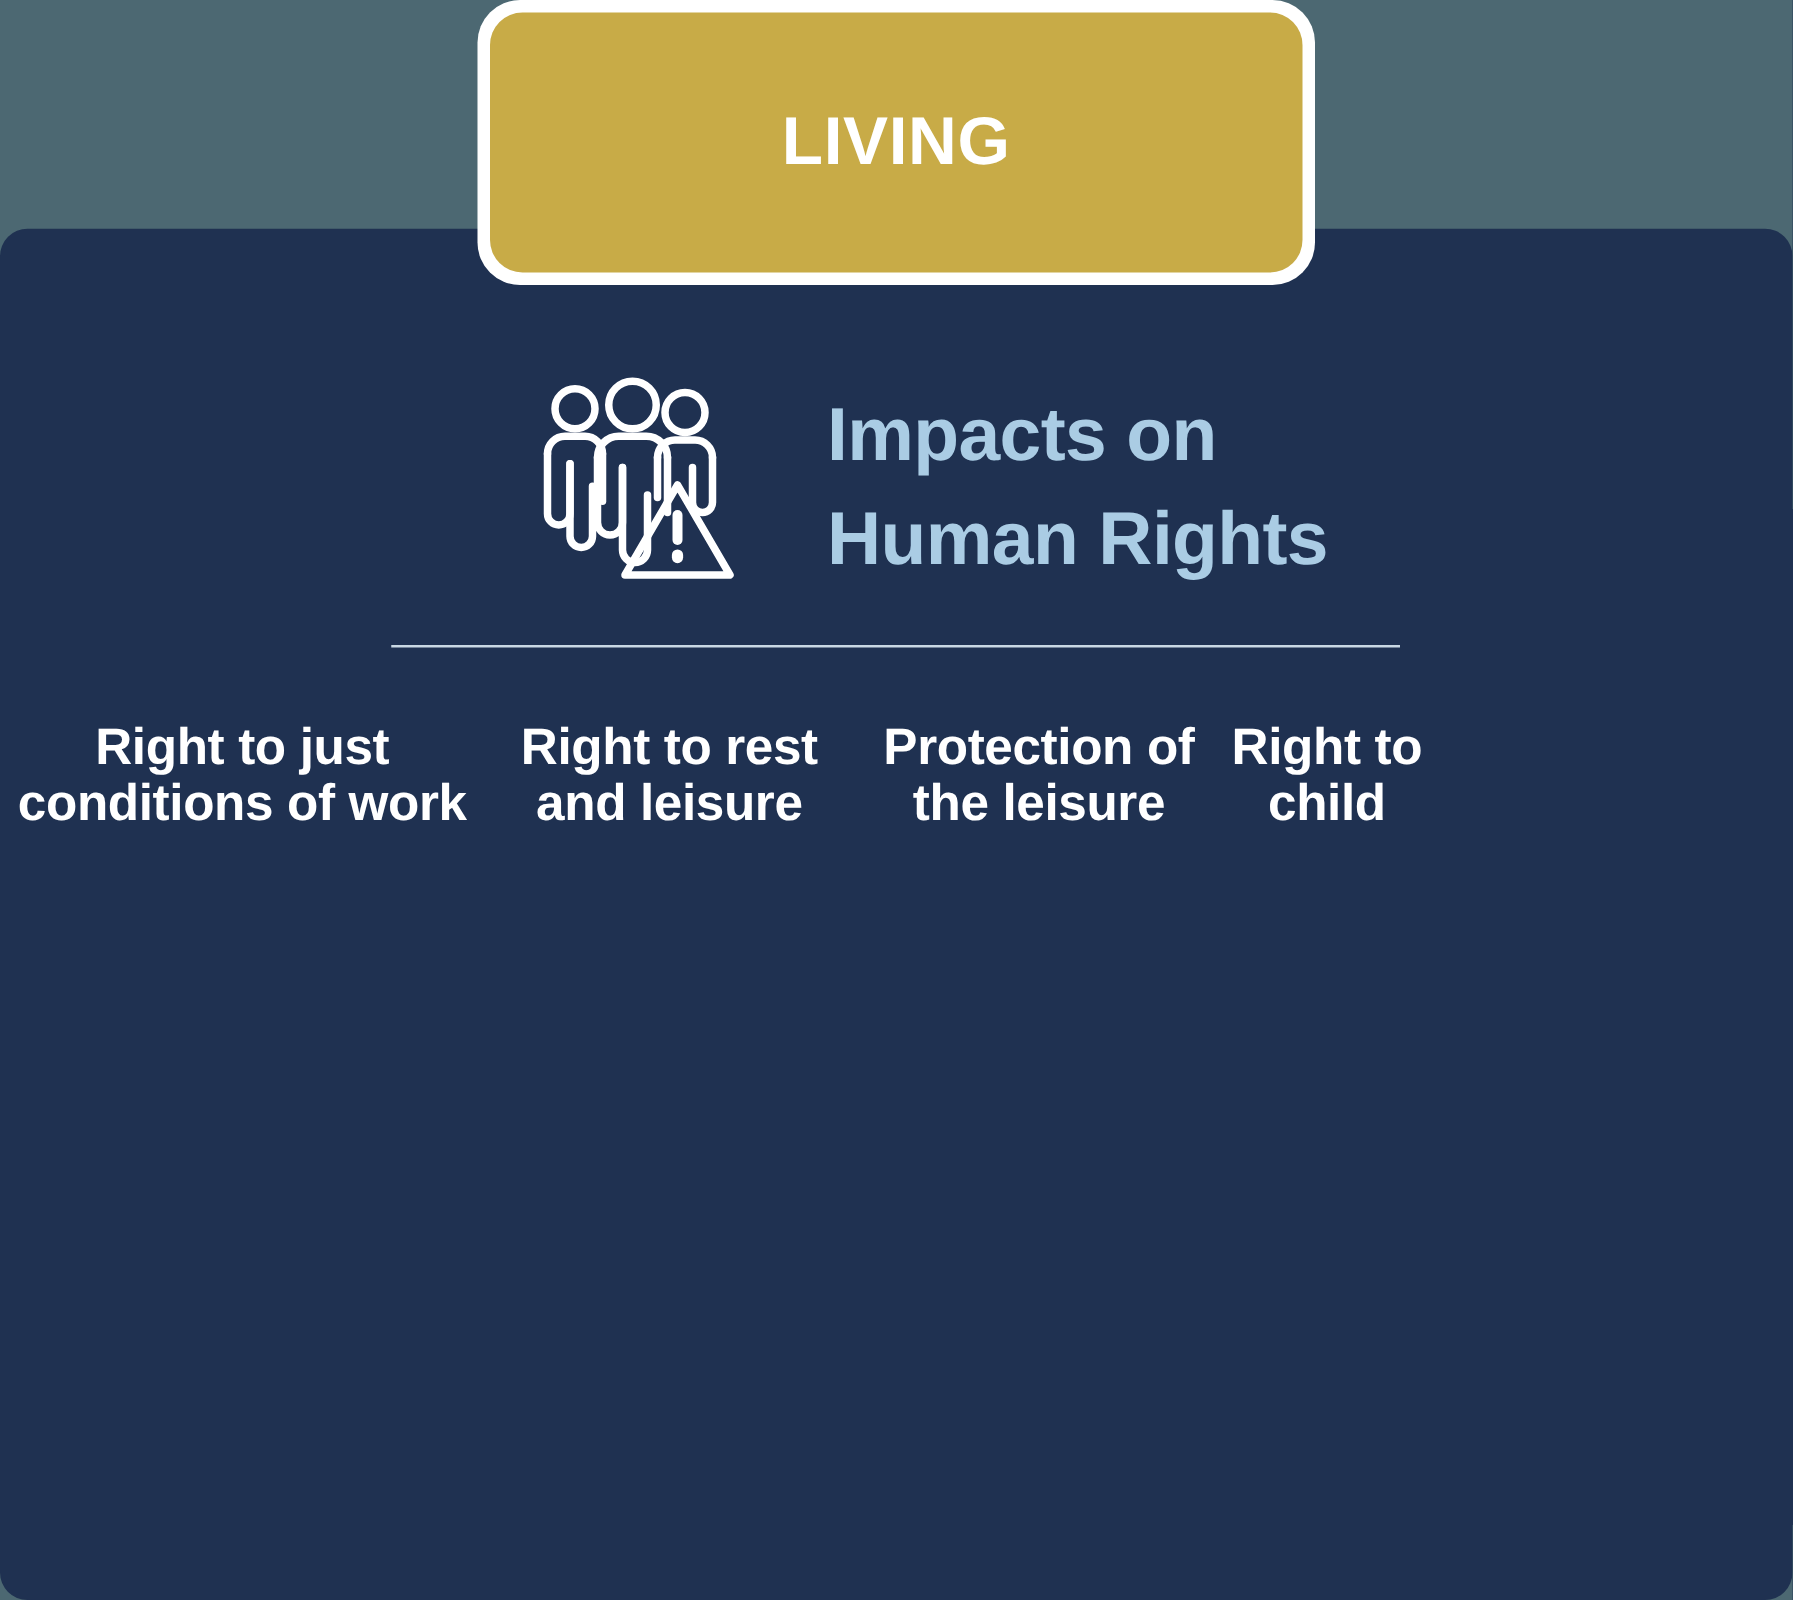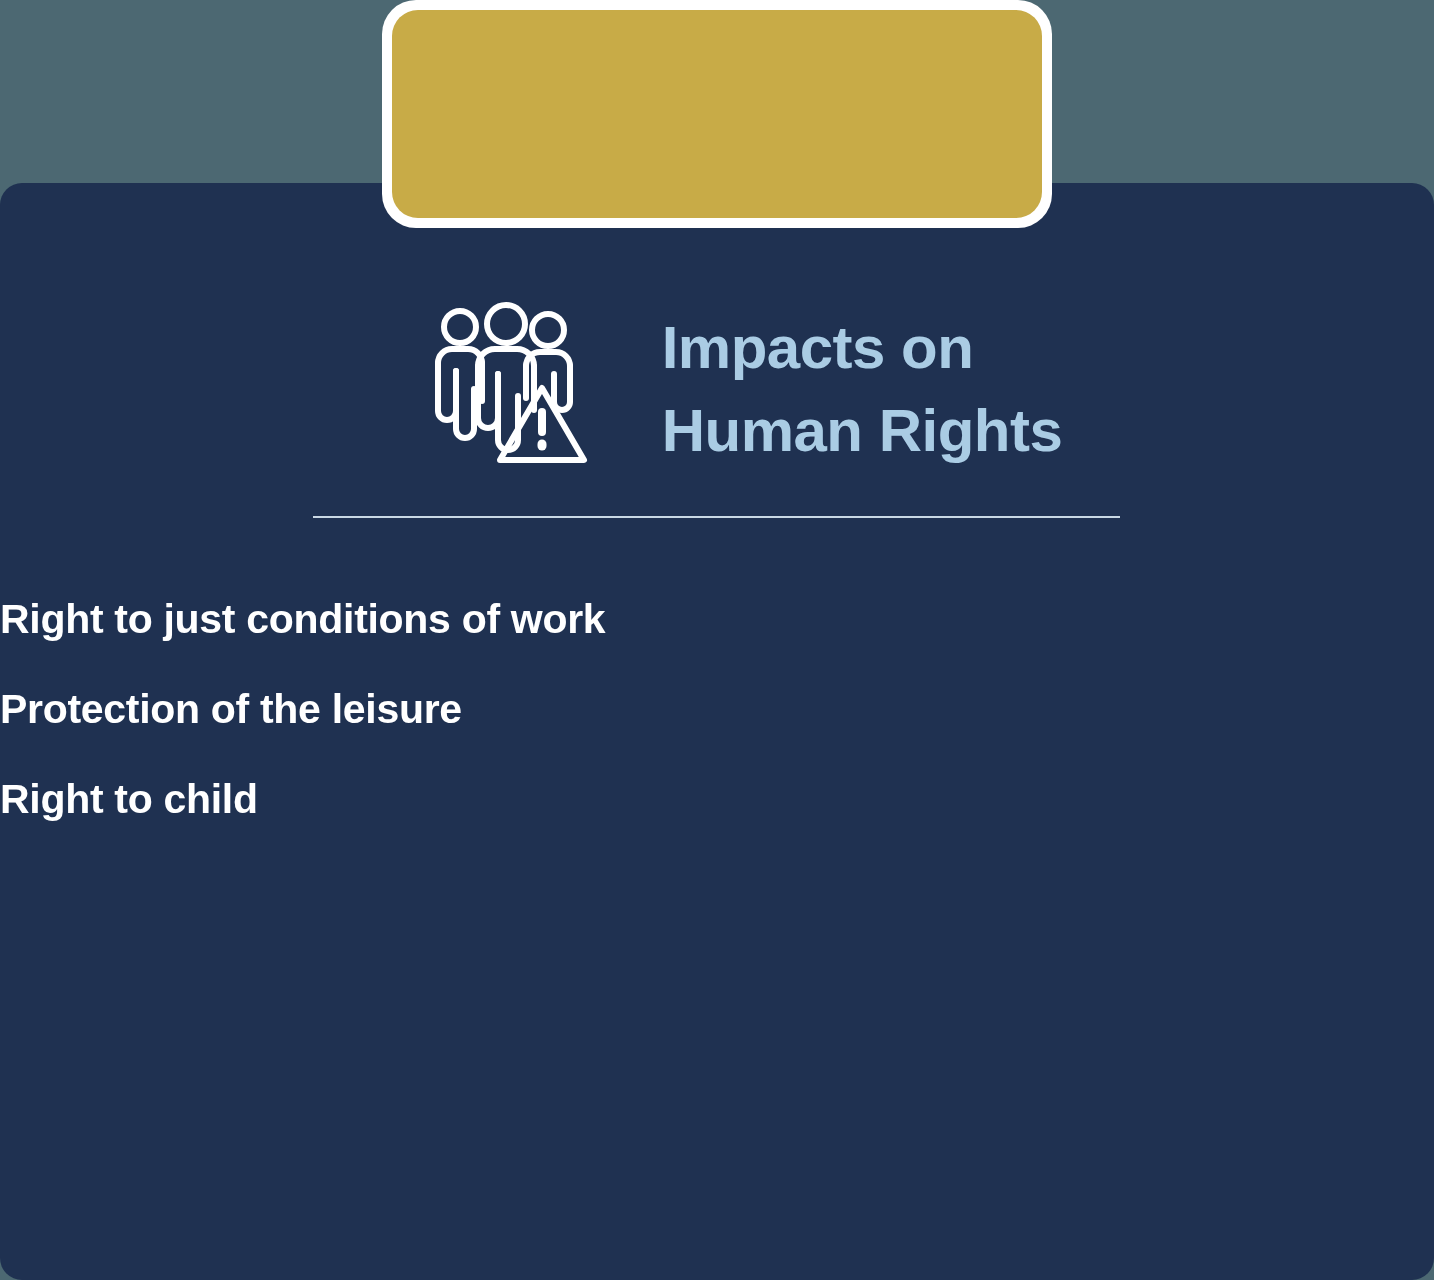--- a/index.html
+++ b/index.html
@@ -113,21 +113,20 @@
     background: #c9d8e4;
   }
 
   
   .rights-list {
     position: absolute;
     left: 0;
     top: 575px;
     width: 1144px;
     display: flex;
-    flex-direction: column;
     align-items: flex-start;
   }
   .right-item {
     color: #ffffff;
     font-size: 41px;
     font-weight: 700;
     line-height: 1.1;
     letter-spacing: -0.3px;
     text-align: center;
     height: 90px;
@@ -173,24 +172,26 @@
       </div>
 
       <div class="section-title">Impacts on
 Human Rights</div>
     </div>
 
     <div class="divider" style="top:333px;"></div>
 
     <div class="rights-list" style="top:392px;">
       <div class="right-item">Right to just conditions of work</div>
+      <div class="right-item">Right to rest and leisure</div>
       <div class="right-item">Protection of the leisure</div>
       <div class="right-item">Right to child</div>
     </div>
 
   </div>
 
   <div class="badge-wrap">
     <div class="badge">
+      <div class="badge-line">LIVING</div>
     </div>
   </div>
 
 </div>
 
 </body></html>

